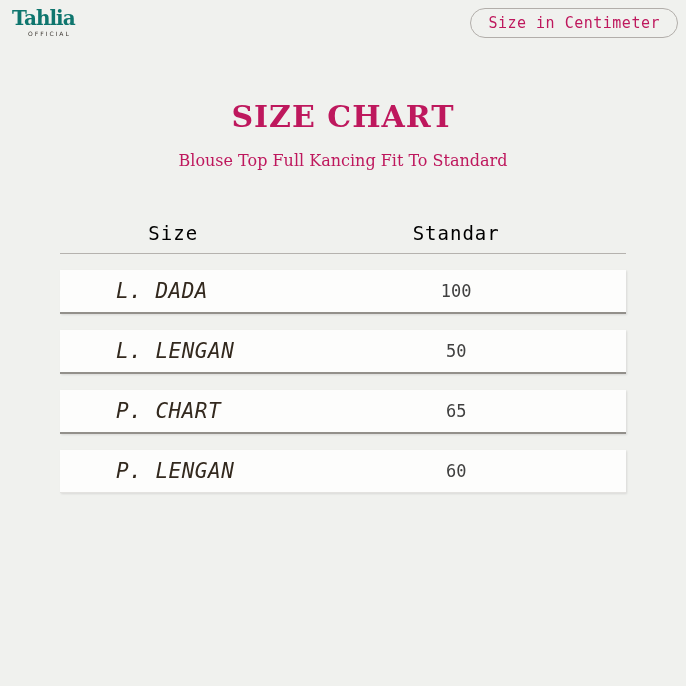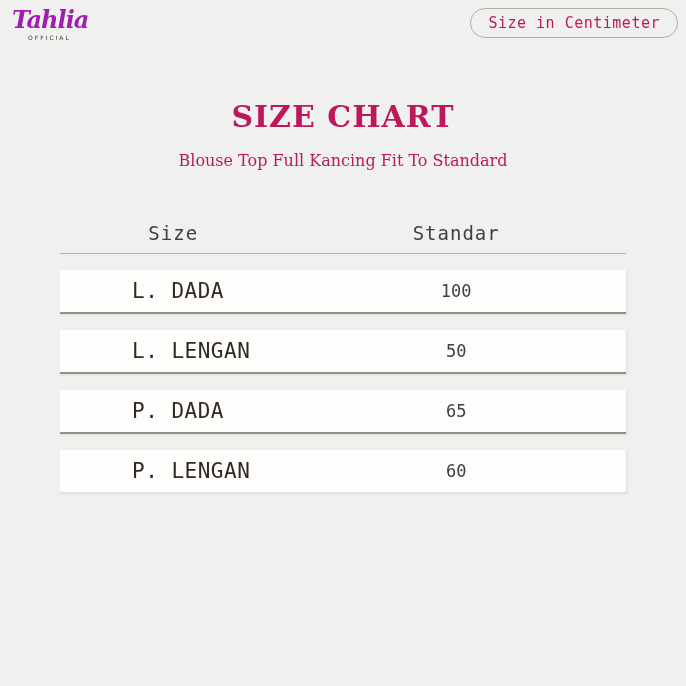--- a/index.html
+++ b/index.html
@@ -16,24 +16,23 @@
   .topbar {
     display:flex;
     justify-content:space-between;
     align-items:flex-start;
     padding:8px 8px 0 12px;
     height:40px;
   }
   .logo { line-height:1; }
   .logo-script {
     font-family:"DejaVu Serif", serif;
-    font-style:italic;
     font-weight:bold;
-    font-size:24px;
-    color:#a21caf;
+    font-size:20px;
+    color:#0f766e;
     letter-spacing:-1px;
   }
   .logo-sub {
     font-family:"DejaVu Sans", sans-serif;
     font-size:6px;
     letter-spacing:2px;
     color:#3c3731;
     margin-top:3px;
     margin-left:16px;
   }
@@ -81,40 +80,41 @@
   .thead {
     display:grid;
     grid-template-columns:40% 60%;
     padding-bottom:9px;
     border-bottom:1.5px solid #b5b2ae;
   }
   .th {
     text-align:center;
     font-size:19px;
     letter-spacing:1px;
-    color:#404040;
+    color:#000000;
     line-height:22px;
   }
   .trow {
     display:grid;
     grid-template-columns:40% 60%;
     align-items:center;
     height:42px;
     background:#fdfdfc;
     margin-top:16px;
     border-bottom:2px solid #93908b;
     box-shadow:1px 1px 2px rgba(0,0,0,0.10);
   }
   .trow:first-of-type { margin-top:22px; }
   .trow:last-of-type { border-bottom:1px solid #e3e2df; }
   .cell-label {
-    padding-left:72px;
+    padding-left:56px;
     font-size:21px;
     letter-spacing:0.5px;
     color:#33291e;
+    font-style:italic;
   }
   .cell-value {
     text-align:center;
     font-size:17px;
     color:#404040;
   }
 </style>
 </head>
 <body>
 
@@ -137,20 +137,20 @@
 
   <div class="trow">
     <div class="cell-label">L. DADA</div>
     <div class="cell-value">100</div>
   </div>
   <div class="trow">
     <div class="cell-label">L. LENGAN</div>
     <div class="cell-value">50</div>
   </div>
   <div class="trow">
-    <div class="cell-label">P. DADA</div>
+    <div class="cell-label">P. CHART</div>
     <div class="cell-value">65</div>
   </div>
   <div class="trow">
     <div class="cell-label">P. LENGAN</div>
     <div class="cell-value">60</div>
   </div>
 </div>
 
 </body></html>

